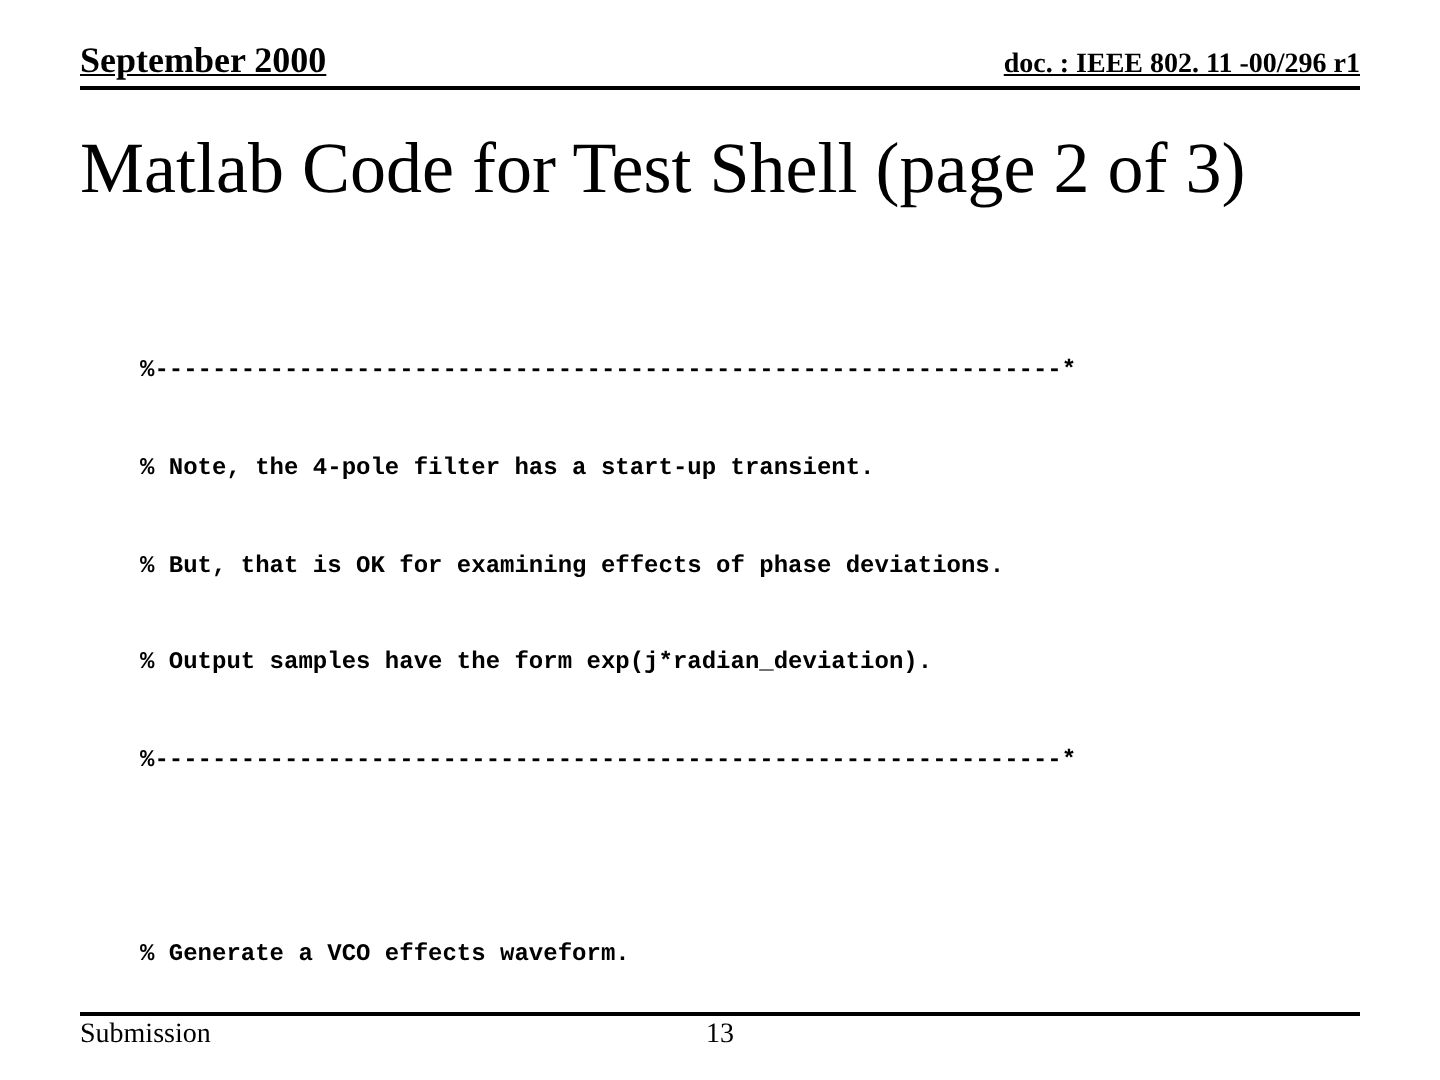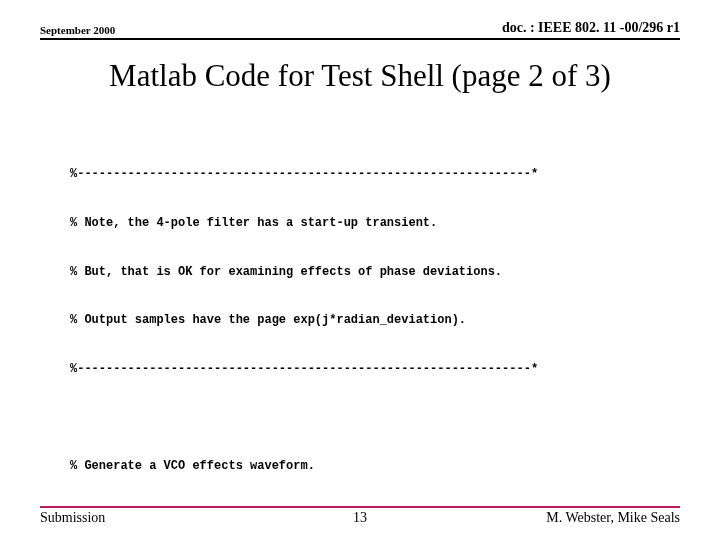--- a/index.html
+++ b/index.html
@@ -21,48 +21,49 @@
   }
   .header {
     display: flex;
     justify-content: space-between;
     align-items: flex-end;
     border-bottom: 2px solid #000;
     padding-bottom: 2px;
     font-weight: bold;
   }
   .header-left {
-    font-size: 11px;
+    font-size: 18px;
+    text-decoration: underline;
   }
   .header-right {
     font-size: 14px;
+    text-decoration: underline;
   }
   .title {
-    text-align: center;
-    font-size: 31px;
+    font-size: 36px;
     margin-top: 18px;
     margin-bottom: 40px;
   }
   .code-block {
     font-family: "Courier New", Courier, monospace;
     font-size: 12px;
     font-weight: bold;
     white-space: pre;
     line-height: 1.35;
     margin: 0 0 16px 30px;
   }
   .code-block .line {
     white-space: pre;
   }
   .footer {
     position: absolute;
     left: 40px;
     right: 40px;
     bottom: 14px;
-    border-top: 2px solid #be185d;
+    border-top: 2px solid #000000;
     display: flex;
     justify-content: space-between;
     font-size: 14px;
     padding-top: 2px;
   }
   .footer-center {
     position: absolute;
     left: 50%;
     transform: translateX(-50%);
   }
@@ -76,29 +77,28 @@
     <div class="header-left">September 2000</div>
     <div class="header-right">doc. : IEEE 802. 11 -00/296 r1</div>
   </div>
 
   <div class="title">Matlab Code for Test Shell (page 2 of 3)</div>
 
   <div class="code-block">
     <div class="line">%---------------------------------------------------------------*</div>
     <div class="line">% Note, the 4-pole filter has a start-up transient.</div>
     <div class="line">% But, that is OK for examining effects of phase deviations.</div>
-    <div class="line">% Output samples have the page exp(j*radian_deviation).</div>
+    <div class="line">% Output samples have the form exp(j*radian_deviation).</div>
     <div class="line">%---------------------------------------------------------------*</div>
   </div>
 
   <div class="code-block">
     <div class="line">% Generate a VCO effects waveform.</div>
     
     
   </div>
 
   <div class="footer">
     <div>Submission</div>
     <div class="footer-center">13</div>
-    <div>M. Webster, Mike Seals</div>
   </div>
 
 </div>
 
 </body></html>

